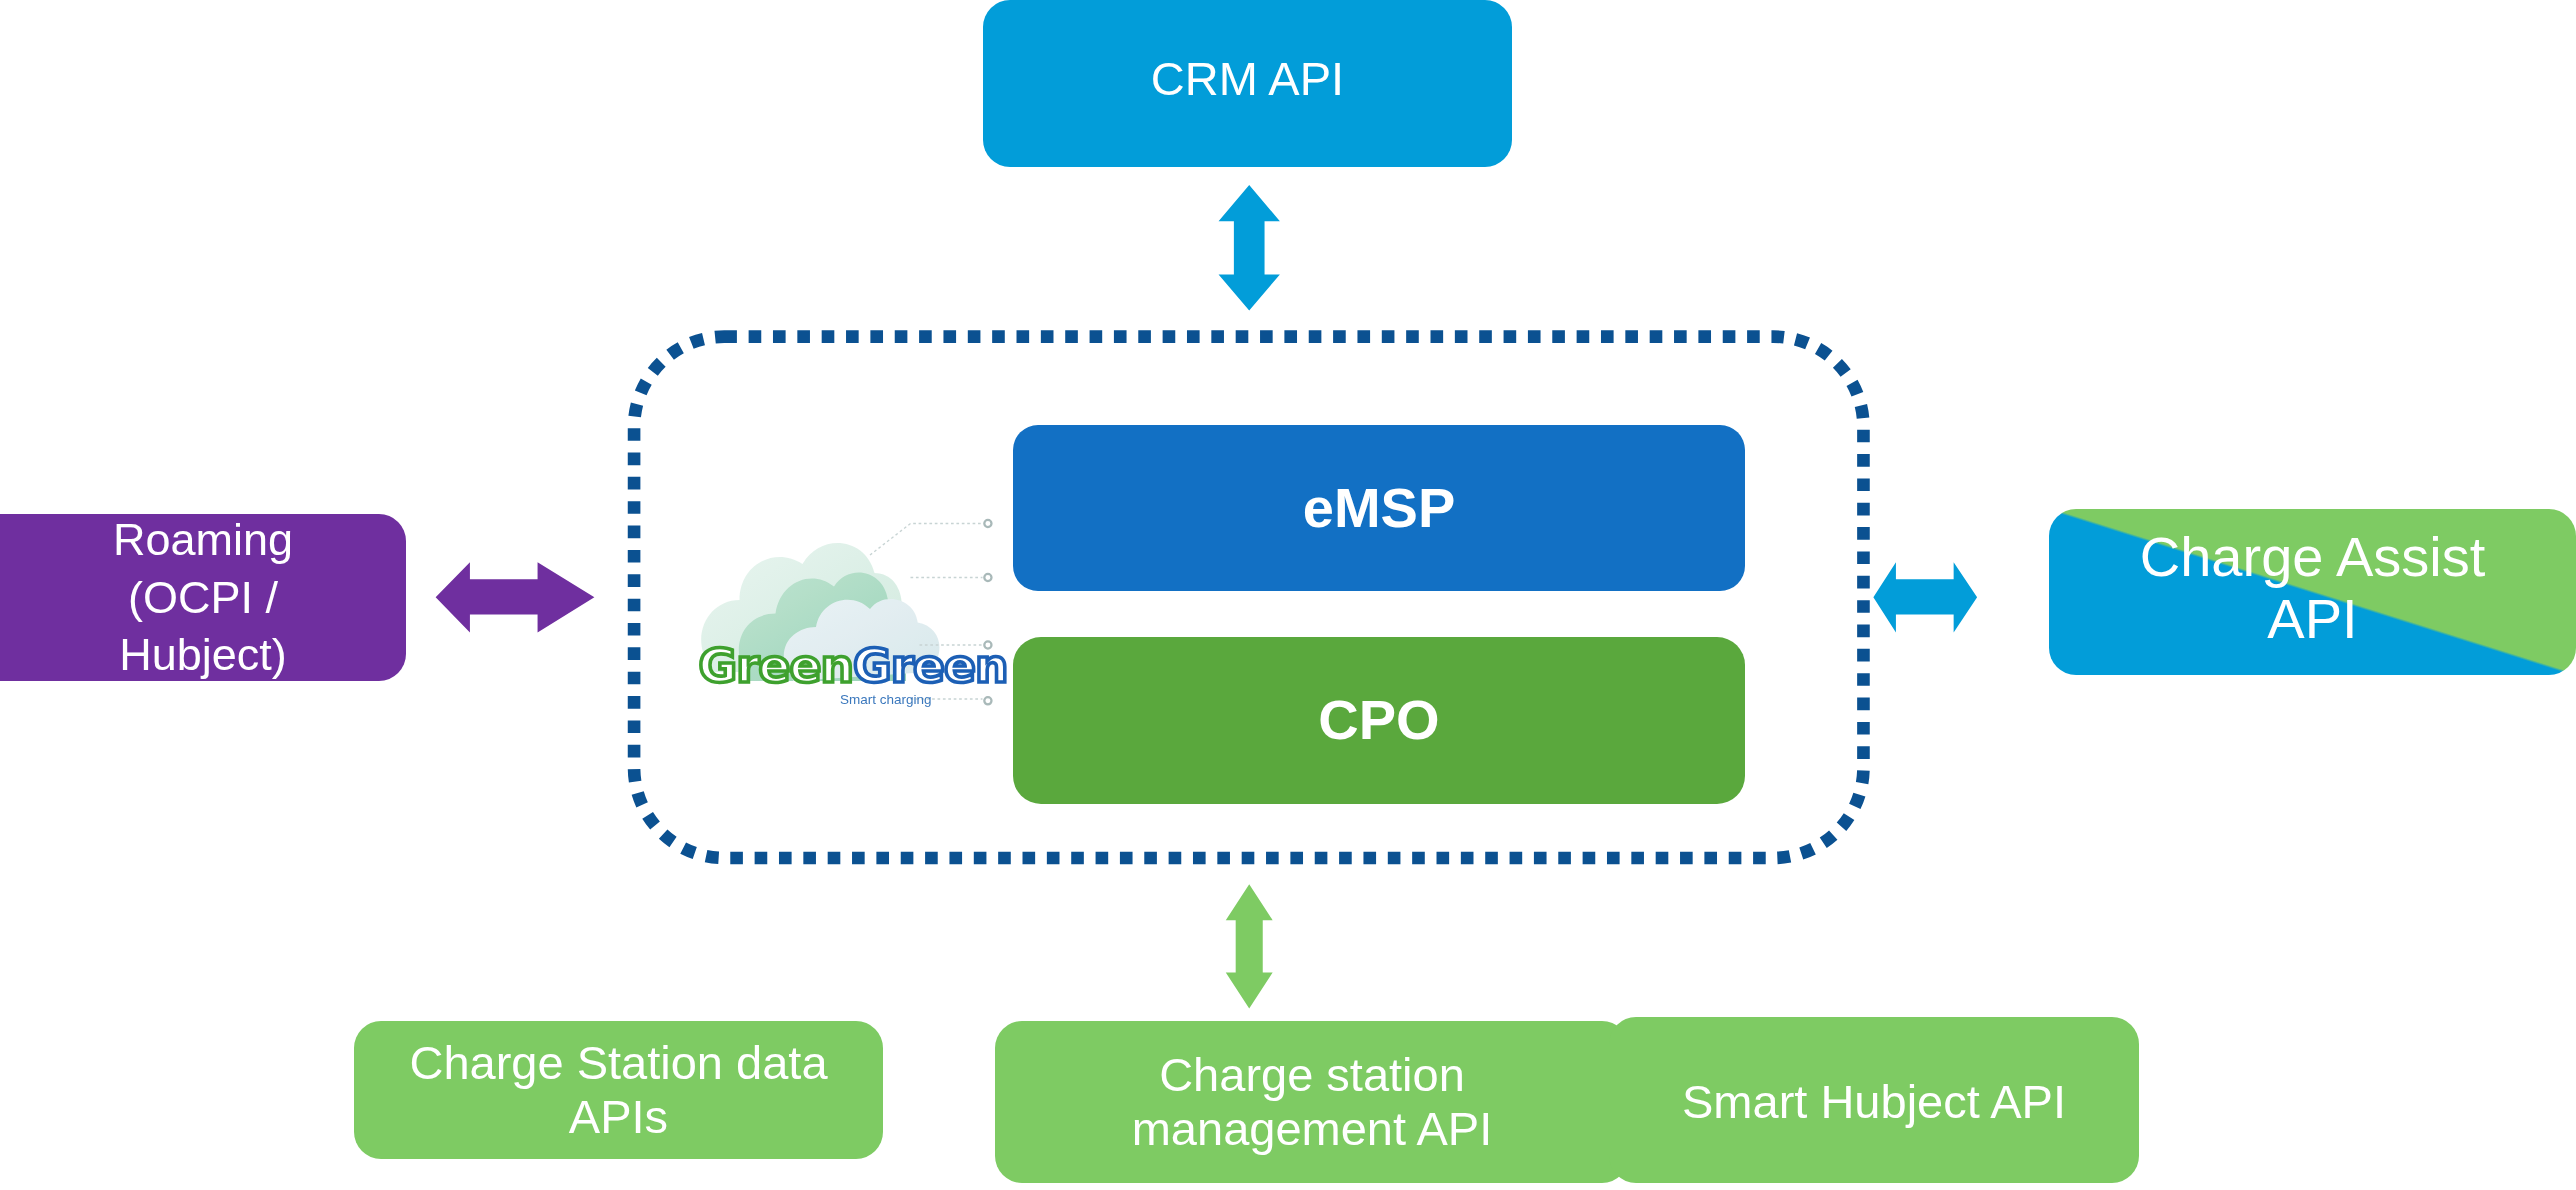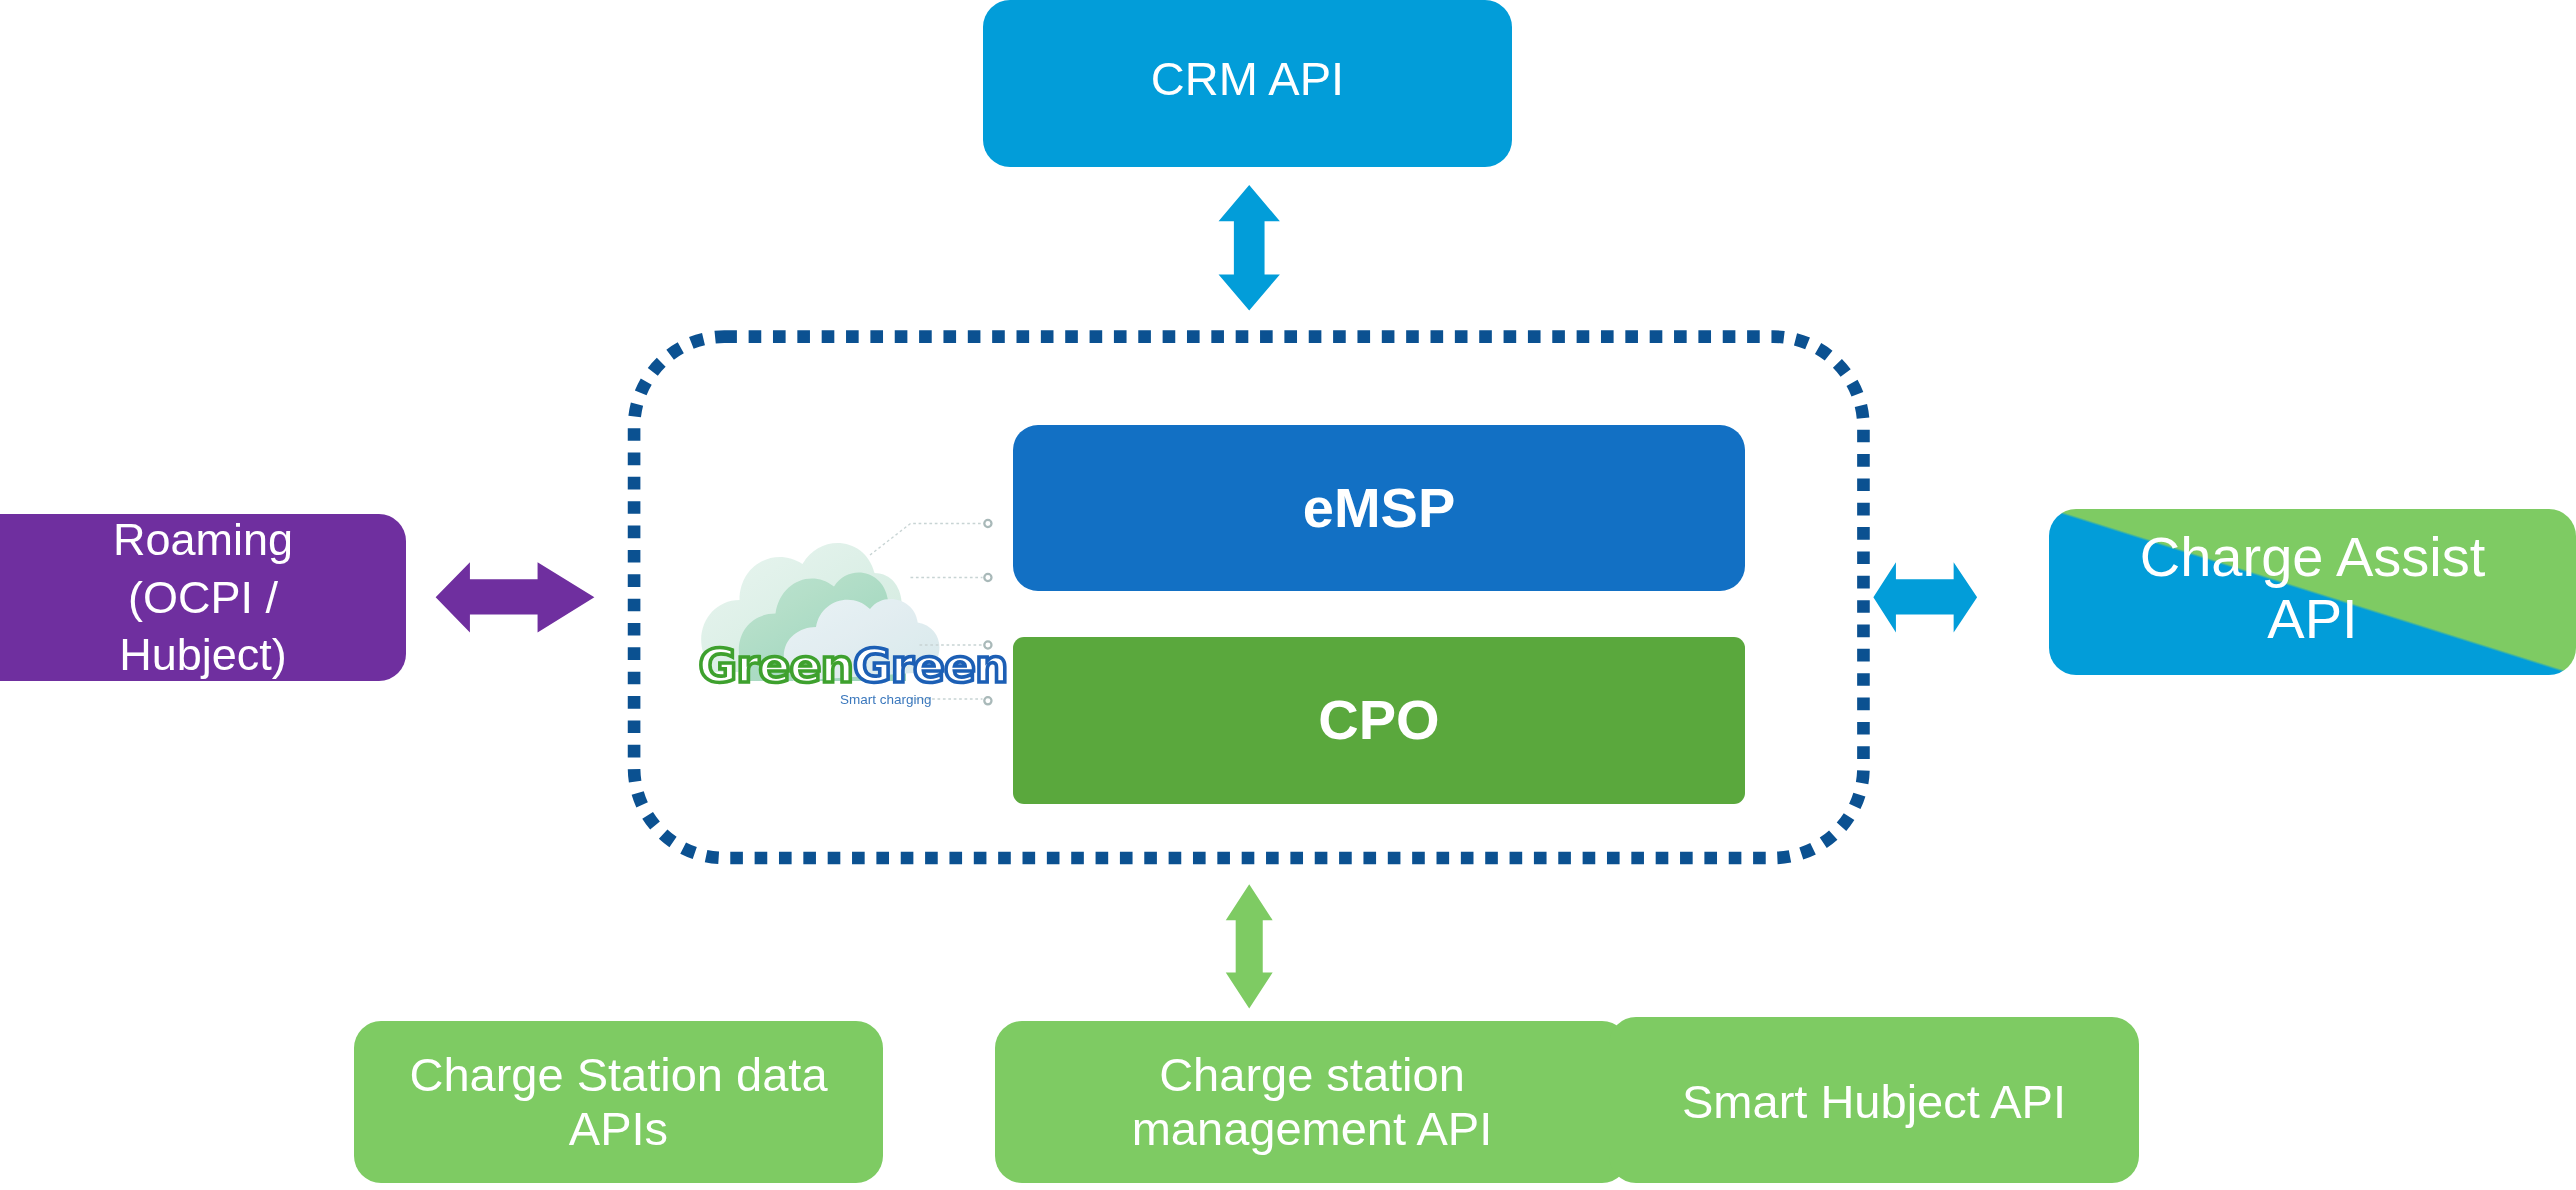--- a/index.html
+++ b/index.html
@@ -7,26 +7,26 @@
          font-family:"Liberation Sans", sans-serif; }
   .box { position:absolute; border-radius:27px; display:flex; align-items:center;
          justify-content:center; text-align:center; color:#ffffff; box-sizing:border-box;
          font-family:"Liberation Sans", sans-serif; }
   .box .lbl { white-space:pre-line; line-height:1.15; }
   #crm { left:983px; top:0px; width:529px; height:167px; background:#029dd9; font-size:47px; border-radius:0 0 27px 27px; border-top-left-radius:27px; border-top-right-radius:27px;}
   #crm .lbl { margin-top:-9px; }
   #roaming { left:-27px; top:514px; width:433px; height:167px; background:#6f2f9f; font-size:45px; }
   #roaming .lbl { padding-left:27px; line-height:1.28; }
   #emsp { left:1013px; top:425px; width:732px; height:166px; background:#1270c4; font-size:56px; font-weight:bold; border-radius:25px;}
-  #cpo { left:1013px; top:637px; width:732px; height:167px; background:#5aa83d; font-size:56px; font-weight:bold; border-radius:11px;}
+  #cpo { left:1013px; top:637px; width:732px; height:167px; background:#5aa83d; font-size:56px; font-weight:bold; border-radius:28px;}
   #assist { left:2049px; top:509px; width:527px; height:166px; font-size:56px;
             background:linear-gradient(to top right, #029dd9 49.6%, #7ecb63 50.4%); border-radius:27px 27px 27px 27px; }
   #assist .lbl { line-height:1.1; margin-top:-9px; }
   .gbox { background:#7ecb63; font-size:47px; }
-  #csdata { left:354px; top:1021px; width:529px; height:162px; }
+  #csdata { left:354px; top:1021px; width:529px; height:138px; }
   #csmgmt { left:995px; top:1021px; width:634px; height:162px; }
   #smart { left:1609px; top:1017px; width:530px; height:166px; }
   #smart .lbl { margin-top:3.6px; }
   svg.abs { position:absolute; left:0; top:0; }
   #logo { position:absolute; left:685px; top:501px; width:316px; height:207px; }
   #logo-word { position:absolute; left:13.5px; top:137px; font-size:47px; font-weight:bold; letter-spacing:-0.9px;
                font-family:"DejaVu Sans", sans-serif; }
   #logo-word .g { color:#4db83a; -webkit-text-stroke:3.6px #3ea12e; color:#ffffff; }
   #logo-word .f { color:#ffffff; -webkit-text-stroke:3.6px #1c5fb5; }
   #logo-sub { position:absolute; left:155px; top:191px; font-size:13.5px; color:#3b78bd;text-align:right; }

